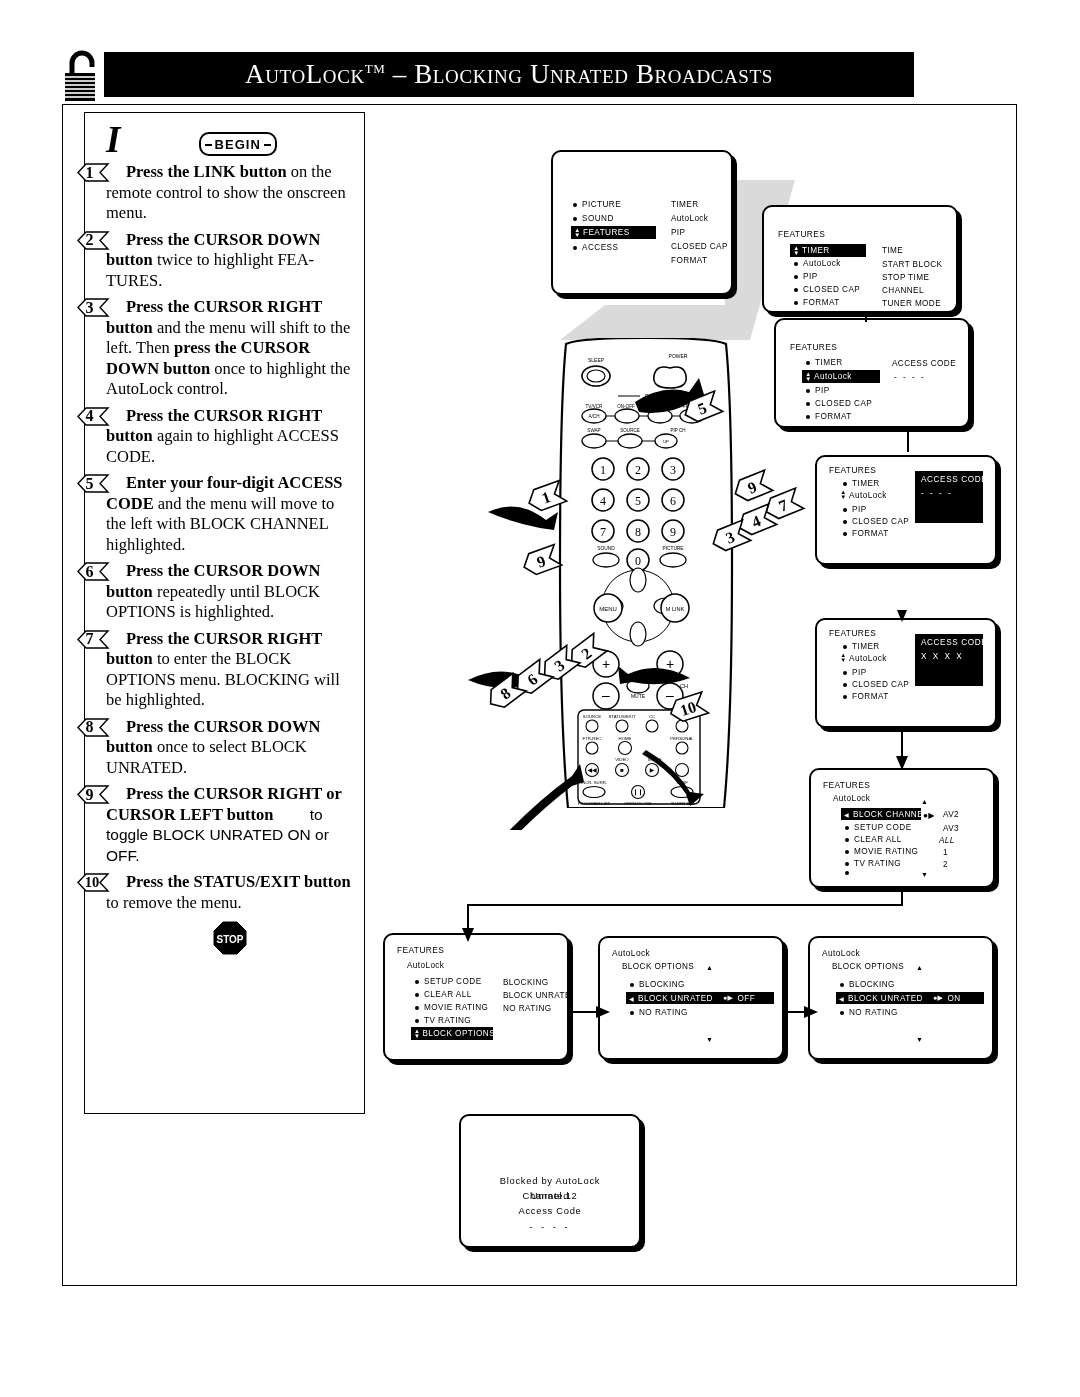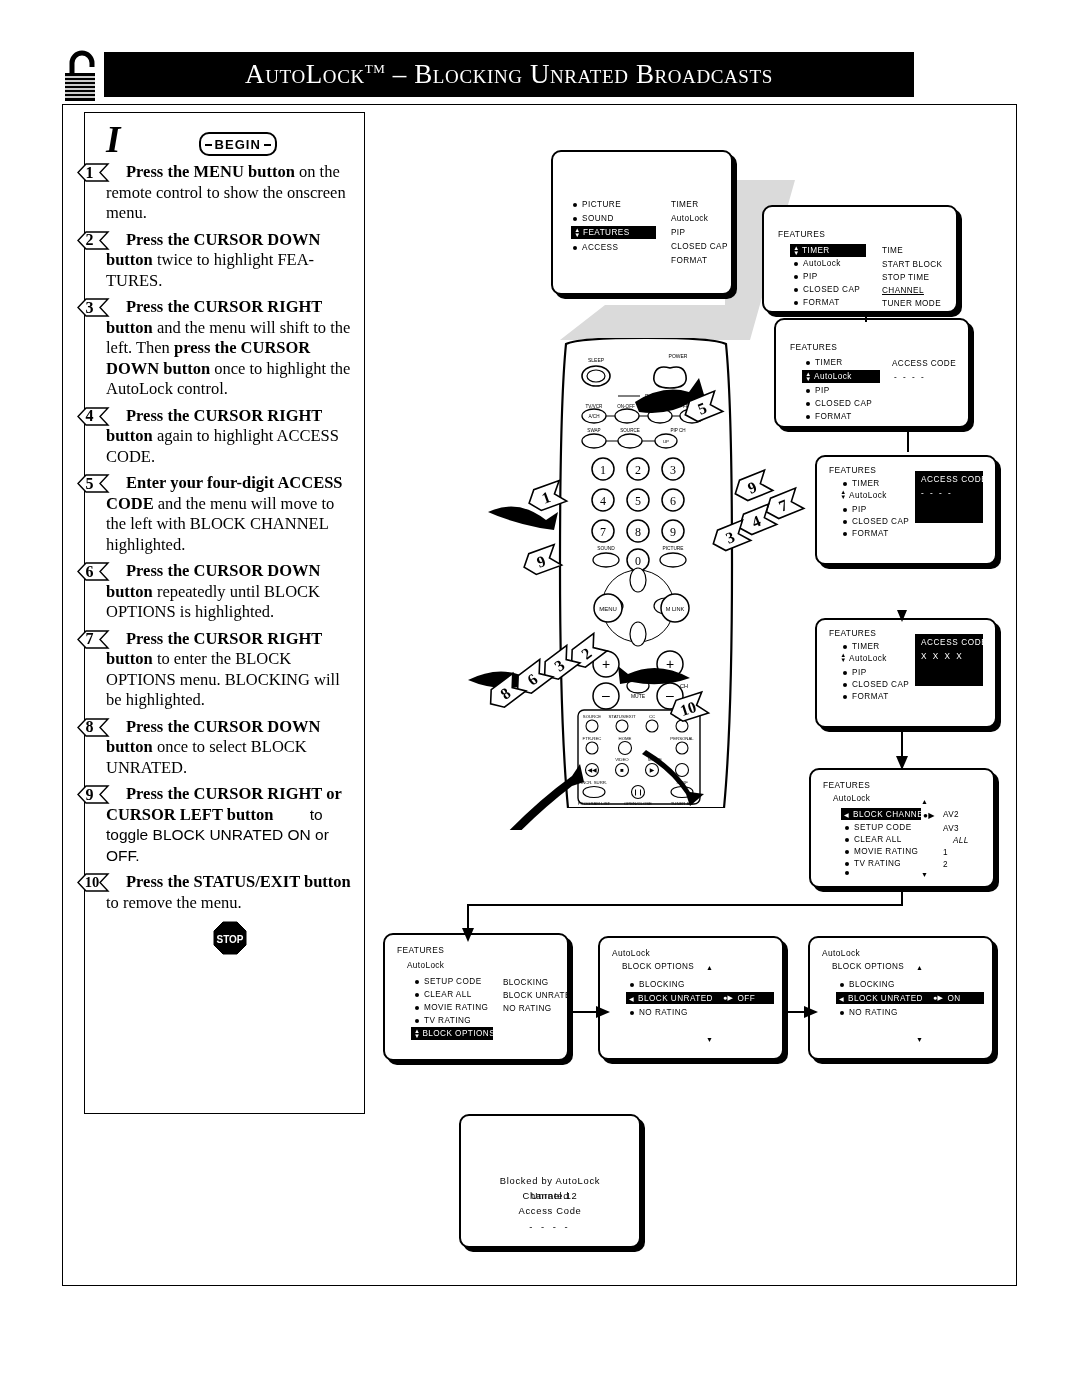--- a/index.html
+++ b/index.html
@@ -130,21 +130,21 @@
     </div>
 
     <div id="steps-container">
         <div class="step">
           <div class="stepnum">
             <svg class="dia" viewBox="0 0 34 19">
               <polygon points="2,9.5 10,1 32,1 24,9.5 32,18 10,18" fill="#fff" stroke="#000" stroke-width="1.4"></polygon>
             </svg>
             <div class="n">1</div>
           </div>
-          <p><b>Press the MENU button</b><span> on the remote control to show the onscreen menu.</span></p>
+          <p><b>Press the LINK button</b><span> on the remote control to show the onscreen menu.</span></p>
         </div>
         <div class="step">
           <div class="stepnum">
             <svg class="dia" viewBox="0 0 34 19">
               <polygon points="2,9.5 10,1 32,1 24,9.5 32,18 10,18" fill="#fff" stroke="#000" stroke-width="1.4"></polygon>
             </svg>
             <div class="n">2</div>
           </div>
           <p><b>Press the CURSOR DOWN button</b><span> twice to highlight FEA-TURES.</span></p>
         </div>
@@ -279,21 +279,21 @@
           <span class="bullet"></span>
           <span>CLOSED CAP</span>
         </div>
       <div class="row" style="left:30px;top:91px;">
           <span class="bullet"></span>
           <span>FORMAT</span>
         </div>
       <div class="osd" style="left:118px;top:39px;">TIME</div>
       <div class="osd" style="left:118px;top:53px;">START BLOCK</div>
       <div class="osd" style="left:118px;top:66px;">STOP TIME</div>
-      <div class="osd" style="left:118px;top:79px;text-decoration:underline;">CHANNEL</div>
+      <div class="osd" style="left:118px;top:79px;">CHANNEL</div>
       <div class="osd" style="left:118px;top:92px;">TUNER MODE</div>
     </div>
   </div>
 
   <div class="tv" style="left:774px;top:318px;width:196px;height:110px;">
     <div class="scr">
       <div class="osd hdr" style="left:14px;top:22px;">FEATURES</div>
       <div class="row" style="left:30px;top:38px;">
           <span class="bullet"></span>
           <span>TIMER</span>
@@ -404,21 +404,21 @@
           <span class="bullet"></span>
           <span>TV RATING</span>
         </div>
       <div class="row" style="left:34px;top:101px;">
           <span class="bullet"></span>
         </div>
       <div class="cluster" style="left:110px;top:101px;">▼</div>
       <div class="osd" style="left:112px;top:40px;">●▶</div>
       <div class="osd" style="left:132px;top:40px;">AV2</div>
       <div class="osd" style="left:132px;top:54px;">AV3</div>
-      <div class="osd" style="left:142px;top:66px;font-style:italic;">ALL</div>
+      <div class="osd" style="left:128px;top:66px;font-style:italic;">ALL</div>
       <div class="osd" style="left:132px;top:78px;">1</div>
       <div class="osd" style="left:132px;top:90px;">2</div>
     </div>
   </div>
 
   <div class="tv" style="left:383px;top:933px;width:186px;height:128px;">
     <div class="scr">
       <div class="osd hdr" style="left:12px;top:10px;">FEATURES</div>
       <div class="osd" style="left:22px;top:26px;">AutoLock</div>
       <div class="row" style="left:30px;top:42px;">

